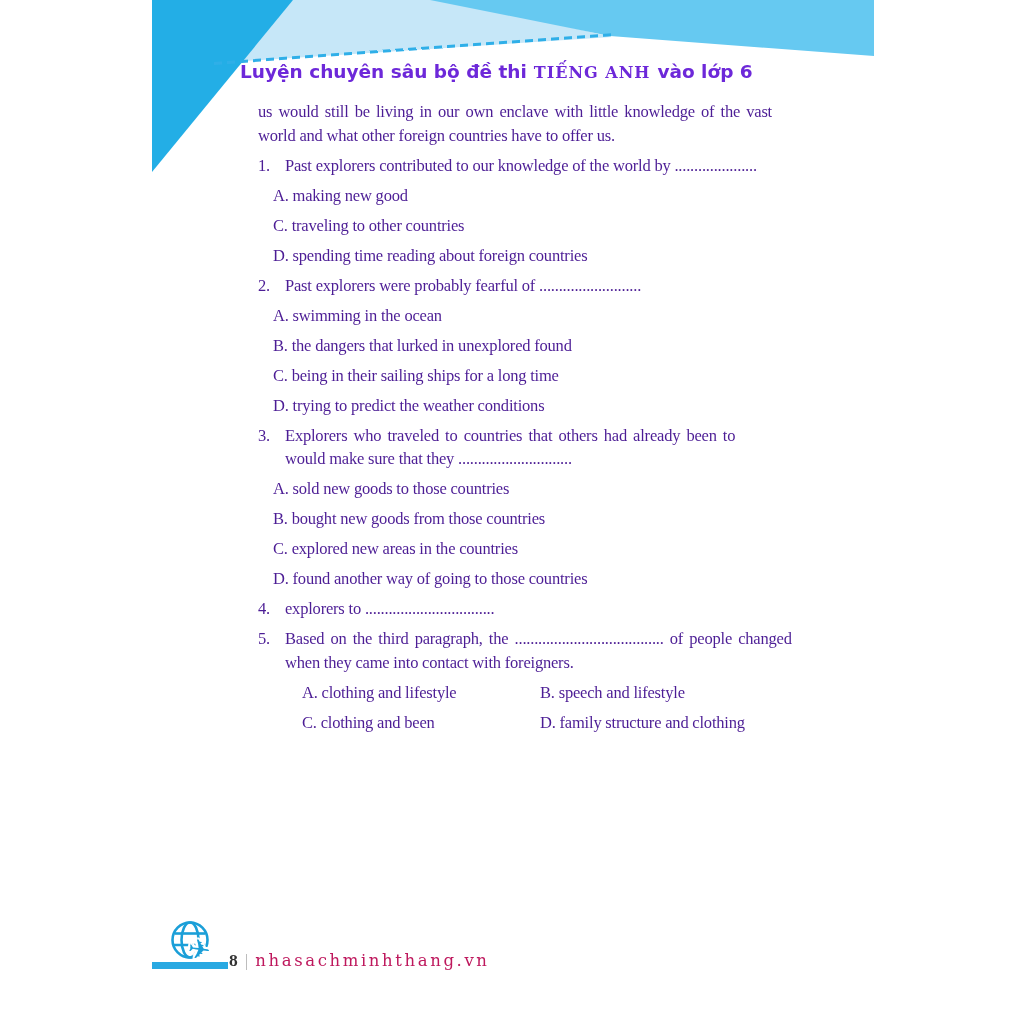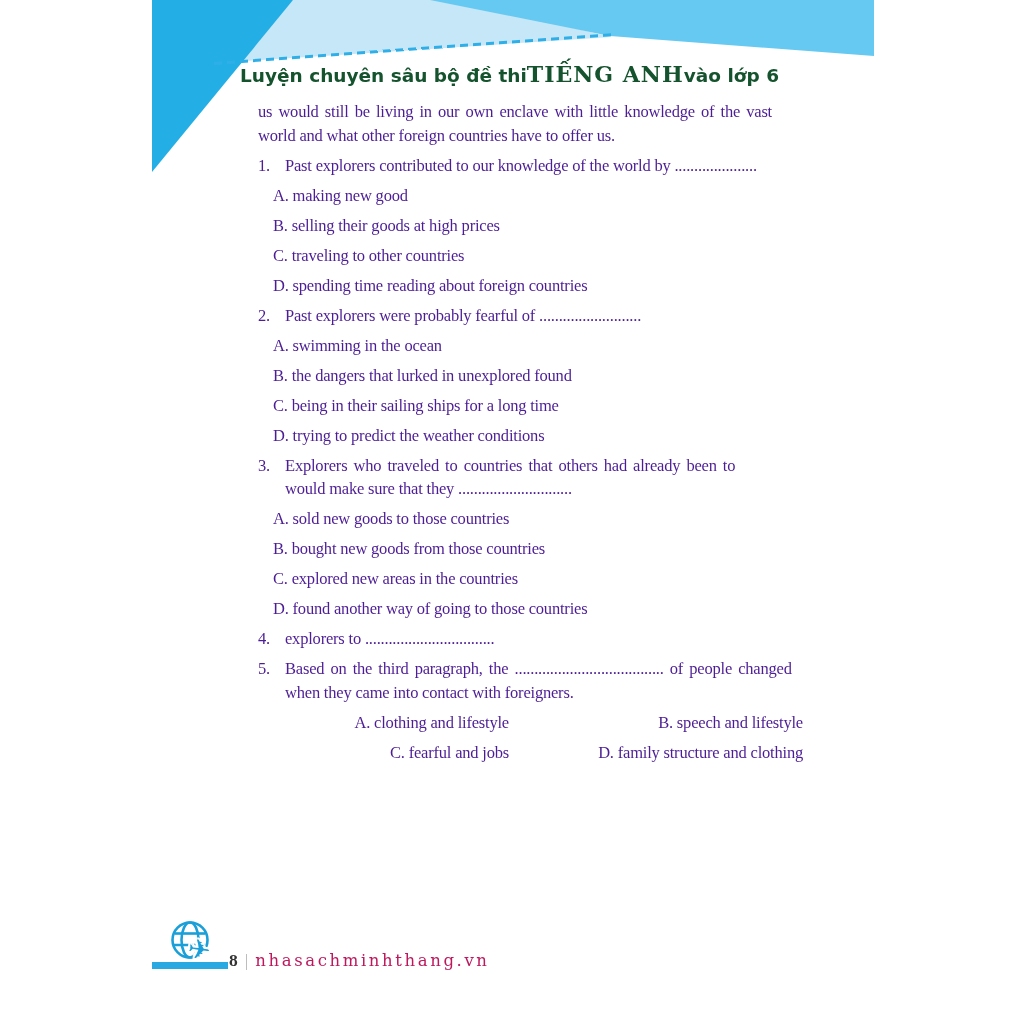--- a/index.html
+++ b/index.html
@@ -21,37 +21,37 @@
     position:absolute; top:0; left:0; width:300px; height:180px; background:#23aee6;
     clip-path:polygon(152px 0, 293px 0, 152px 172px);
   }
   .dash-line {
     position:absolute; left:214px; top:62px; width:402px; height:3px;
     background:repeating-linear-gradient(90deg,#2fafe8 0 8px, transparent 8px 13px);
     transform:rotate(-4.15deg); transform-origin:left center;
   }
   
   .title {
-    position:absolute; left:240px; top:61px; display:flex; align-items:baseline; 
-    color:#14532d; white-space:nowrap;
+    position:absolute; left:240px; top:61px; display:flex; align-items:baseline; gap:7px;
+    color:#6d28d9; white-space:nowrap;
   }
   .title .t-normal { font-family:"DejaVu Sans", sans-serif; font-weight:bold; font-size:18.5px; }
-  .title .t-big    { font-family:"DejaVu Serif", serif;   font-weight:bold; font-size:22px; letter-spacing:1px; }
+  .title .t-big    { font-family:"DejaVu Serif", serif;   font-weight:bold; font-size:16px; letter-spacing:1px; }
   
   .content {
     position:absolute; left:258px; top:100px; width:545px;
     font-size:16.5px; letter-spacing:-0.2px; color:#4c1d95;
   }
   .line { white-space:nowrap; line-height:23.5px; height:23.5px; }
   .just  { word-spacing:2.2px; }
   .stem  { display:flex; margin-top:6.5px; }
   .qnum  { flex:0 0 27px; line-height:23.5px; }
   .stem-lines { flex:1 1 auto; min-width:0; }
   .opt   { margin-left:15px; margin-top:6.5px; }
-  .q5grid { display:grid; grid-template-columns:238px 1fr; margin-left:13px;text-align:right; }
+  .q5grid { display:grid; grid-template-columns:238px 1fr; margin-left:44px; }
   .q5grid .opt { margin-left:0; }
   
   .footer-bar { position:absolute; left:152px; top:962px; width:76px; height:7px; background:#29a9e2; }
   .logo-wrap { position:absolute; left:168px; top:918px; width:64px; height:52px; }
   .logo-wrap svg { position:absolute; left:0; top:0; }
   .plane {
     position:absolute; left:20px; top:16px; font-family:"DejaVu Sans", sans-serif;
     font-size:27px; color:#1b9fd8; transform:rotate(8deg);
     text-shadow:-2px -2px 0 #fff, 2px -2px 0 #fff, -2px 2px 0 #fff, 2px 2px 0 #fff, 0 -2px 0 #fff, 0 2px 0 #fff, -2px 0 0 #fff, 2px 0 0 #fff;
   }
@@ -87,21 +87,20 @@
   <div id="questions">
       <div class="question">
         <div class="stem">
           <span class="qnum">1.</span>
           <div class="stem-lines">
             <div class="line">Past explorers contributed to our knowledge of the world by .....................</div>
           </div>
         </div>
         <div>
           <div class="line opt">A. making new good</div>
-          <div class="line opt">B. selling their goods at high prices</div>
           <div class="line opt">C. traveling to other countries</div>
           <div class="line opt">D. spending time reading about foreign countries</div>
         </div>
       </div>
       <div class="question">
         <div class="stem">
           <span class="qnum">2.</span>
           <div class="stem-lines">
             <div class="line">Past explorers were probably fearful of ..........................</div>
           </div>
@@ -140,21 +139,21 @@
         <div class="stem">
           <span class="qnum">5.</span>
           <div class="stem-lines">
             <div class="line just">Based on the third paragraph, the ...................................... of people changed</div>
             <div class="line">when they came into contact with foreigners.</div>
           </div>
         </div>
         <div class="q5grid">
           <div class="line opt">A. clothing and lifestyle</div>
           <div class="line opt">B. speech and lifestyle</div>
-          <div class="line opt">C. fearful and jobs</div>
+          <div class="line opt">C. clothing and been</div>
           <div class="line opt">D. family structure and clothing</div>
         </div>
       </div>
     </div>
 </div>
 
 <div class="footer-bar"></div>
 <div class="logo-wrap">
   <svg width="46" height="46" viewBox="0 0 46 46">
     <g fill="none" stroke="#1b9fd8" stroke-width="2.6">

